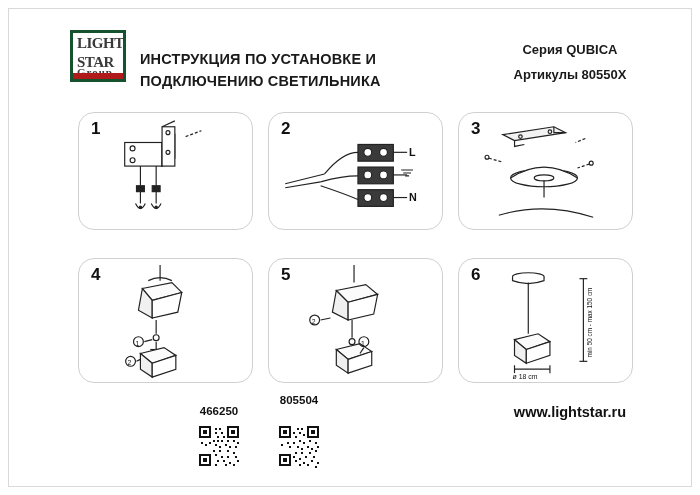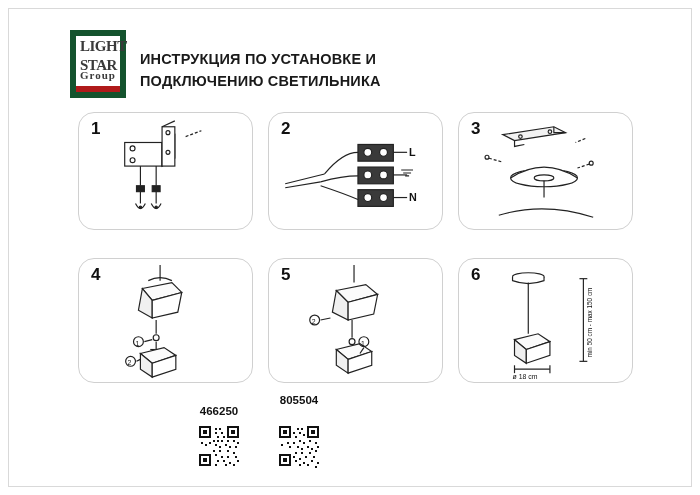--- a/index.html
+++ b/index.html
@@ -26,22 +26,22 @@
     border: 1px solid #d9d9d9;
     box-sizing: border-box;
   }
 
   
   .logo {
     position: absolute;
     left: 70px;
     top: 30px;
     width: 56px;
-    height: 68px;
-    border: 6px solid #14532d;
+    height: 52px;
+    border: 3px solid #14532d;
     box-sizing: border-box;
     background: #fff;
   }
   .logo .lg-line {
     position: absolute;
     left: 4px;
     font-weight: bold;
     color: #3a3a3a;
     letter-spacing: -0.5px;
     font-family: "Liberation Serif", serif;
@@ -149,20 +149,24 @@
     <div class="lg-line lg2">STAR</div>
     <div class="lg-line lg3">Group</div>
     <div class="lg-bar"></div>
   </div>
 
   <div class="title">
     <div>Инструкция по установке и</div>
     <div>подключению светильника</div>
   </div>
 
+  <div class="series">
+    <div>Серия QUBICA</div>
+    <div>Артикулы 80550X</div>
+  </div>
 
   <div class="box b1">
     <div class="num">1</div>
     <svg class="art" viewBox="0 0 175 118">
       <g fill="none" stroke="#222" stroke-width="1.2">
 
         <rect x="46" y="30" width="38" height="24" fill="#fff"></rect>
         <path d="M84 30 L97 22 L97 46 L84 54 Z" fill="#f4f4f4"></path>
         <rect x="84" y="14" width="13" height="40" fill="#fff"></rect>
         <path d="M84 14 L97 8"></path>
@@ -428,13 +432,14 @@
           <rect x="26" y="38" width="2" height="2"></rect>
         <rect x="34" y="36" width="2" height="2"></rect>
           <rect x="40" y="38" width="2" height="2"></rect>
           <rect x="22" y="40" width="2" height="2"></rect>
         <rect x="30" y="40" width="2" height="2"></rect>
           <rect x="38" y="42" width="2" height="2"></rect>
       </g>
     </svg>
   </div>
 
+  <div class="site">www.lightstar.ru</div>
 </div>
 
 </body></html>

